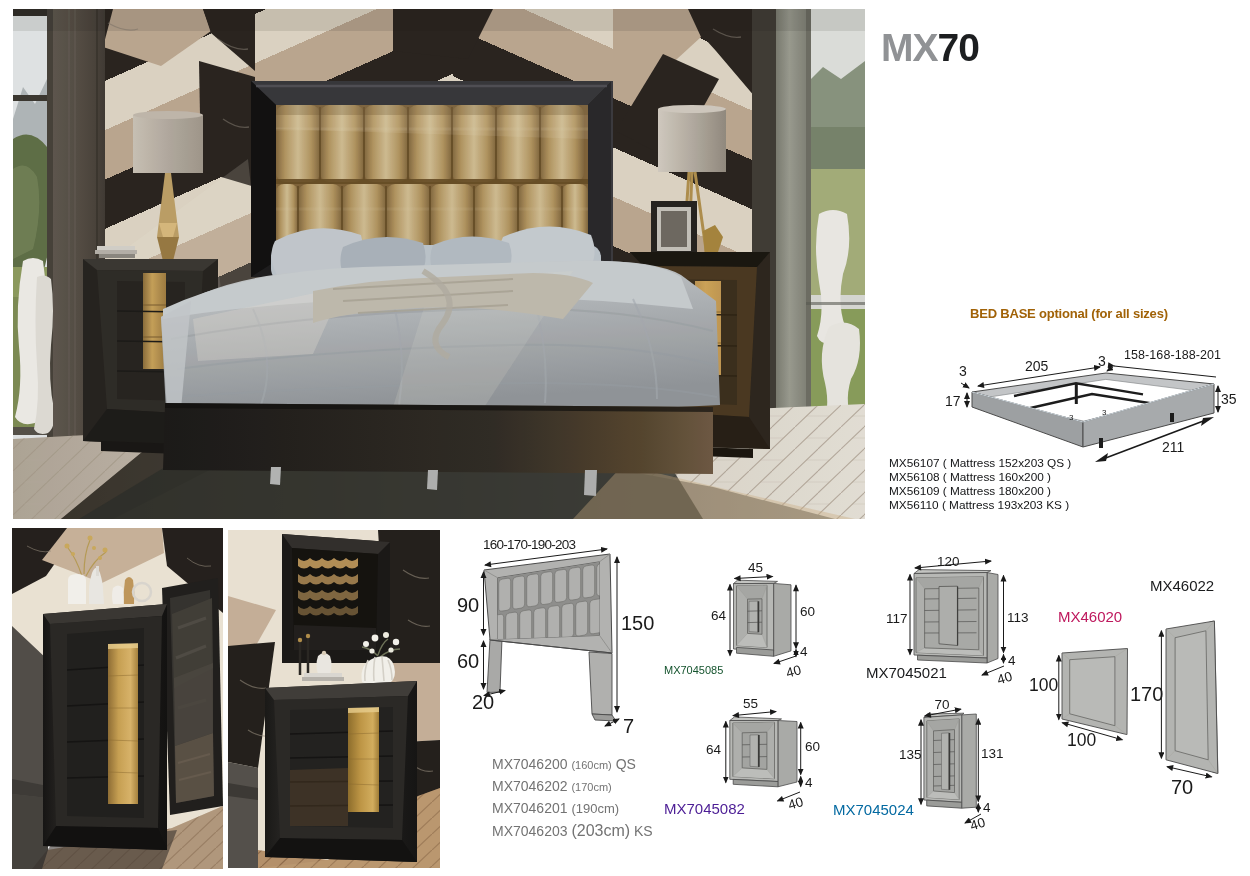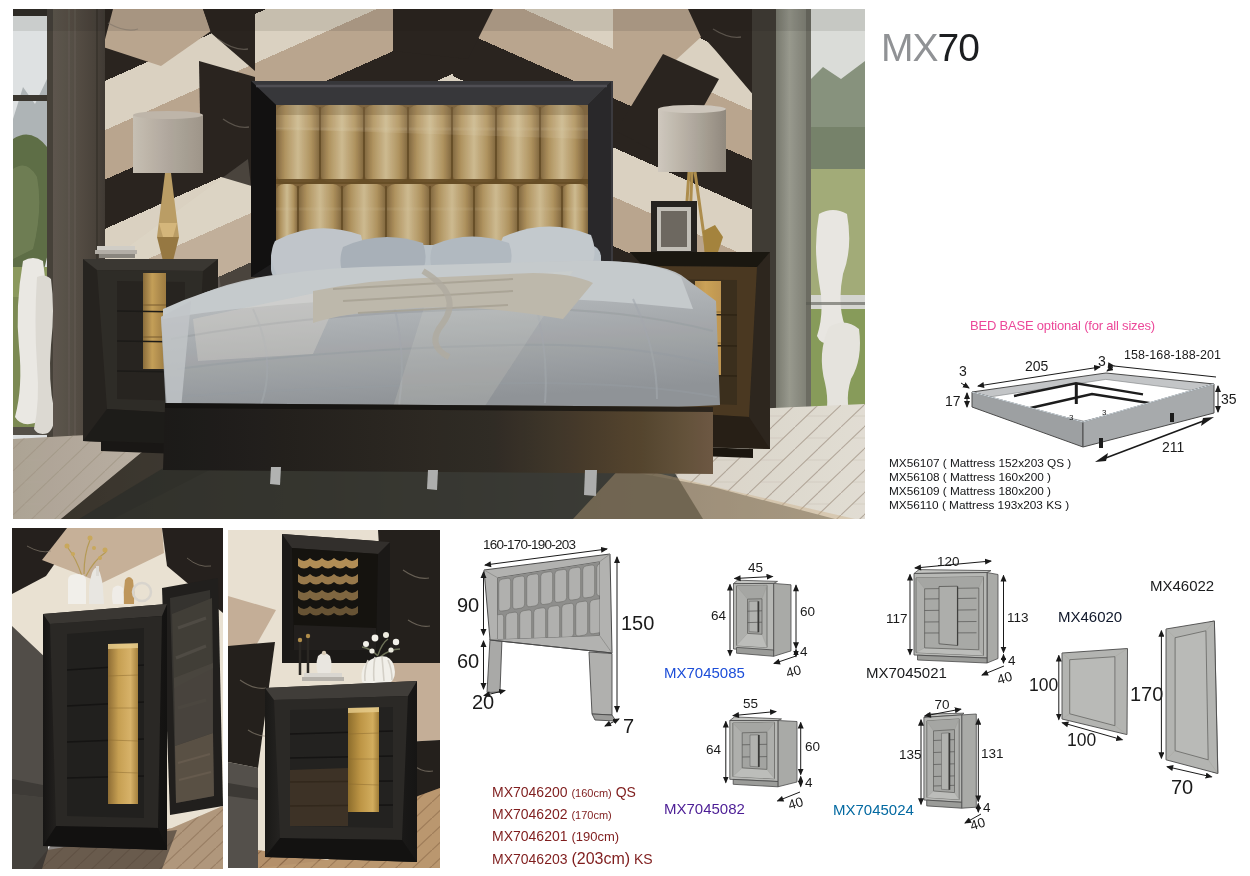--- a/index.html
+++ b/index.html
@@ -295,23 +295,23 @@
     <polygon points="258,458 268,458 267,476 257,475" fill="#b7b9ba"></polygon>
     <polygon points="415,461 425,461 424,481 414,480" fill="#b3b5b6"></polygon>
     <polygon points="572,461 584,461 583,487 571,486" fill="#b2b4b5"></polygon>
   </g>
 
   <rect x="0" y="0" width="852" height="22" fill="#141210" opacity="0.10"></rect>
   <rect x="0" y="0" width="852" height="510" fill="#c89a5a" opacity="0.025"></rect>
   <rect x="0" y="0" width="852" height="510" fill="#1d1a16" opacity="0.035"></rect>
 </svg>
 
-<div class="abs" style="left:881px;top:26px;font-size:39px;font-weight:normal;letter-spacing:-1px;color:#1c1e20"><span style="color:#909295">MX</span>70</div>
-
-<div class="abs" style="left:970px;top:318px;font-size:13px;font-weight:normal;letter-spacing:-0.2px;color:#ec4899">BED BASE optional (for all sizes)</div>
+<div class="abs" style="left:881px;top:26px;font-size:39px;font-weight:bold;letter-spacing:-1px;color:#1c1e20"><span style="color:#909295">MX</span>70</div>
+
+<div class="abs" style="left:970px;top:306px;font-size:13px;font-weight:bold;letter-spacing:-0.2px;color:#a16207">BED BASE optional (for all sizes)</div>
 
 <svg class="abs" style="left:940px;top:340px" width="310" height="135" viewBox="0 0 310 135">
   <defs>
     <marker id="bbA" markerWidth="8" markerHeight="8" refX="6" refY="3" orient="auto">
         <path d="M0,0 L7,3 L0,6 z" fill="#1a1a1a"></path>
       </marker>
     <marker id="bbB" markerWidth="8" markerHeight="8" refX="1" refY="3" orient="auto">
         <path d="M7,0 L0,3 L7,6 z" fill="#1a1a1a"></path>
       </marker>
   </defs>
@@ -619,21 +619,21 @@
   <text x="181" y="102" font-size="20" fill="#1a1a1a">150</text>
   <line x1="177" y1="29" x2="177" y2="184" stroke="#1a1a1a" stroke-width="1" marker-start="url(#hbB)" marker-end="url(#hbA)"></line>
 
   <text x="32" y="181" font-size="20" fill="#1a1a1a">20</text>
   <line x1="44" y1="167.5" x2="65" y2="162.5" stroke="#1a1a1a" stroke-width="1" marker-start="url(#hbB)" marker-end="url(#hbA)"></line>
 
   <text x="183" y="205" font-size="20" fill="#1a1a1a">7</text>
   <line x1="165" y1="198" x2="179" y2="191" stroke="#1a1a1a" stroke-width="1" marker-start="url(#hbB)" marker-end="url(#hbA)"></line>
 </svg>
 
-<div class="abs" style="left:492px;top:782px;font-size:14px;color:#7f1d1d;line-height:21.2px">
+<div class="abs" style="left:492px;top:754px;font-size:14px;color:#737373;line-height:21.2px">
   MX7046200 <span style="font-size:11px">(160cm)</span> QS<br>
   MX7046202 <span style="font-size:11px">(170cm)</span><br>
   MX7046201 <span style="font-size:13px">(190cm)</span><br>
   MX7046203 <span style="font-size:16px">(203cm)</span> KS
 </div>
 
 <svg class="abs" style="left:700px;top:555px" width="120" height="130" viewBox="0 0 120 130">
   <defs>
     <marker id="n1A" markerWidth="8" markerHeight="8" refX="6" refY="3" orient="auto">
         <path d="M0,0 L7,3 L0,6 z" fill="#1a1a1a"></path>
@@ -673,21 +673,21 @@
   <text x="100" y="61" font-size="13.5" fill="#1a1a1a">60</text>
   <line x1="96" y1="30.2" x2="96" y2="93.2" stroke="#1a1a1a" stroke-width="1" marker-start="url(#n1B)" marker-end="url(#n1A)"></line>
 
   <text x="100" y="101" font-size="13.5" fill="#1a1a1a">4</text>
   <line x1="96" y1="94.5" x2="96" y2="101.5" stroke="#1a1a1a" stroke-width="0.9" marker-start="url(#n1B)" marker-end="url(#n1A)"></line>
 
   <text x="86" y="121" font-size="13.5" fill="#1a1a1a" transform="rotate(-15 93 116)">40</text>
   <line x1="74" y1="108.5" x2="96" y2="101" stroke="#1a1a1a" stroke-width="1" marker-start="url(#n1B)"></line>
 </svg>
 
-<div class="abs" style="left:664px;top:664px;font-size:15px;color:#1d4ed8">MX7045085</div>
+<div class="abs" style="left:664px;top:664px;font-size:11px;color:#14532d">MX7045085</div>
 
 <svg class="abs" style="left:880px;top:550px" width="155" height="140" viewBox="0 0 155 140">
   <defs>
     <marker id="n2A" markerWidth="8" markerHeight="8" refX="6" refY="3" orient="auto">
         <path d="M0,0 L7,3 L0,6 z" fill="#1a1a1a"></path>
       </marker>
     <marker id="n2B" markerWidth="8" markerHeight="8" refX="1" refY="3" orient="auto">
         <path d="M7,0 L0,3 L7,6 z" fill="#1a1a1a"></path>
       </marker>
   </defs>
@@ -821,21 +821,21 @@
 
   <text x="88" y="120" font-size="13.5" fill="#1a1a1a">4</text>
   <line x1="83.3" y1="111.5" x2="83.3" y2="120" stroke="#1a1a1a" stroke-width="0.9" marker-start="url(#n4B)" marker-end="url(#n4A)"></line>
 
   <text x="75" y="137" font-size="13.5" fill="#1a1a1a" transform="rotate(-17 81 132)">40</text>
   <line x1="70" y1="131" x2="86" y2="122" stroke="#1a1a1a" stroke-width="1" marker-start="url(#n4B)"></line>
 </svg>
 
 <div class="abs" style="left:833px;top:801px;font-size:15px;color:#0369a1">MX7045024</div>
 
-<div class="abs" style="left:1058px;top:608px;font-size:15px;color:#0f172a">MX46020</div>
+<div class="abs" style="left:1058px;top:608px;font-size:15px;color:#be185d">MX46020</div>
 
 <svg class="abs" style="left:1020px;top:640px" width="115" height="115" viewBox="0 0 115 115">
   <defs>
     <marker id="m1A" markerWidth="8" markerHeight="8" refX="6" refY="3" orient="auto">
         <path d="M0,0 L7,3 L0,6 z" fill="#1a1a1a"></path>
       </marker>
     <marker id="m1B" markerWidth="8" markerHeight="8" refX="1" refY="3" orient="auto">
         <path d="M7,0 L0,3 L7,6 z" fill="#1a1a1a"></path>
       </marker>
   </defs>

